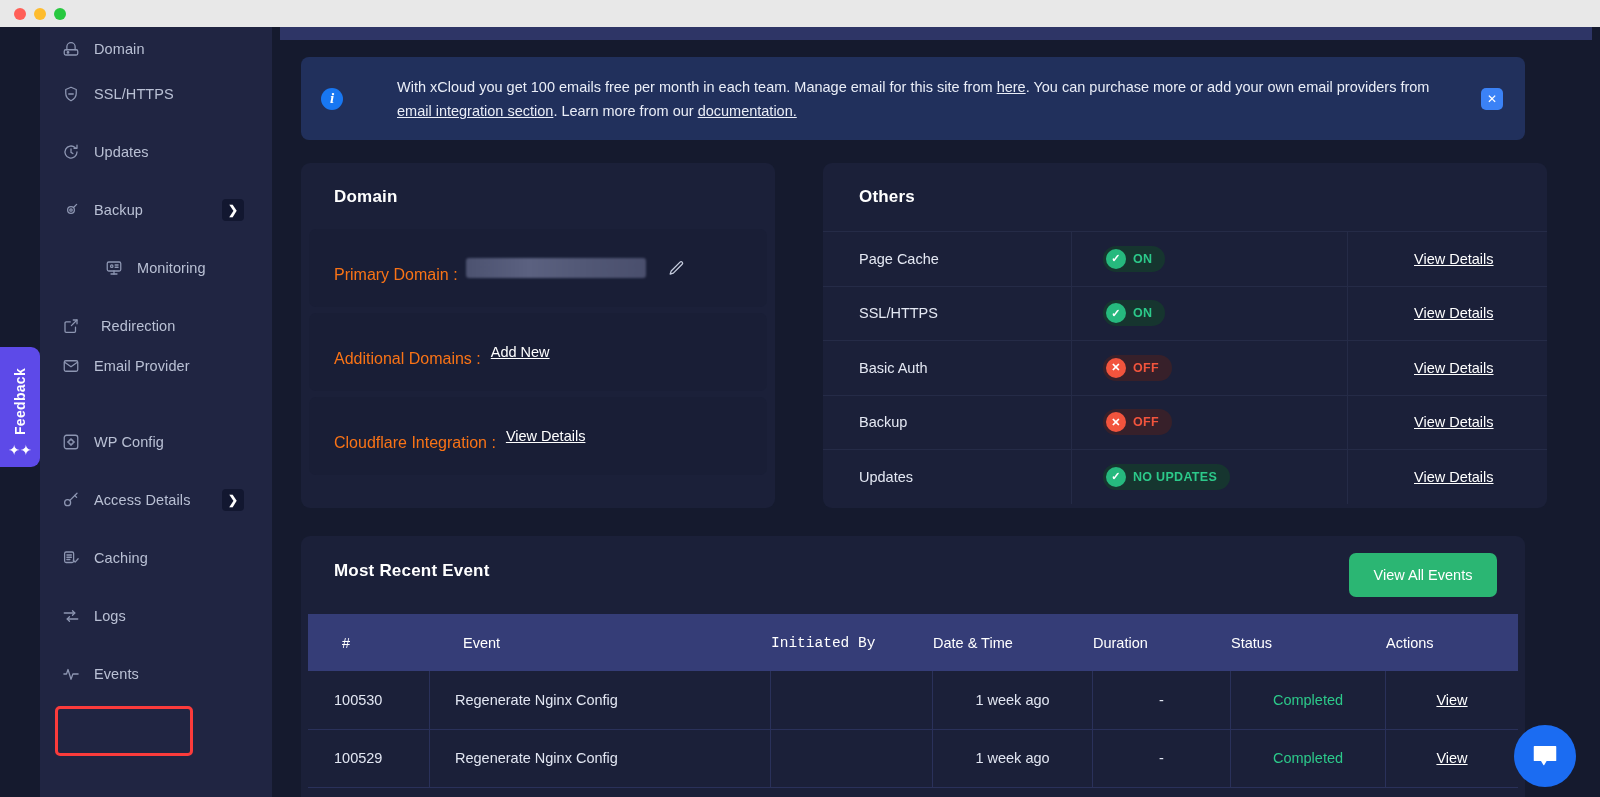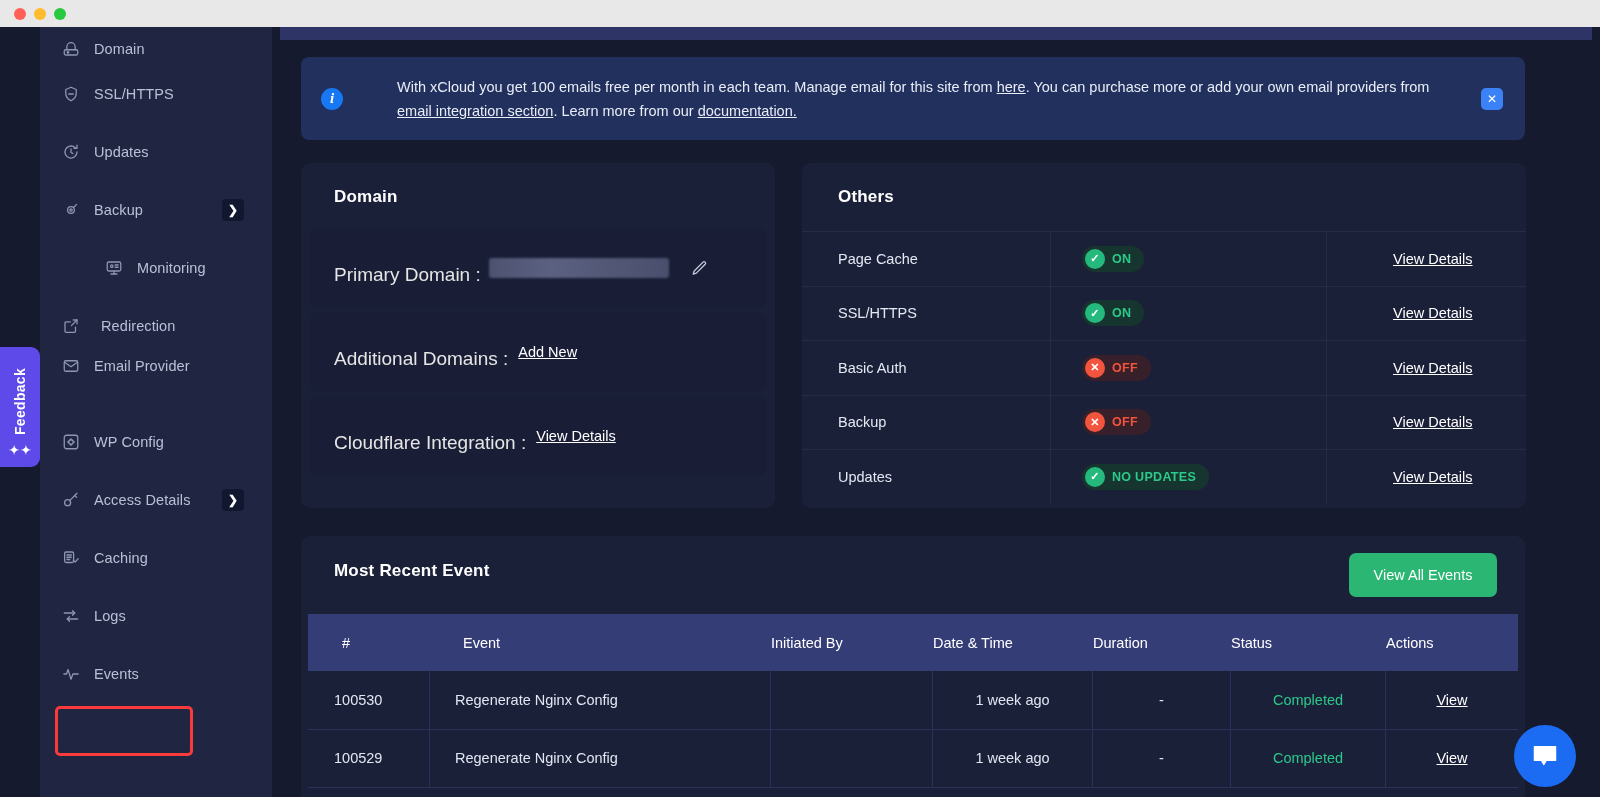--- a/index.html
+++ b/index.html
@@ -141,31 +141,31 @@
     letter-spacing: .2px;
   }
 
   #card-domain { top: 136px; left: 29px; width: 474px; height: 345px; }
   #card-domain .card-title { position: absolute; top: 24px; left: 33px; }
   .dom-row {
     position: absolute; left: 8px; width: 458px; height: 78px;
     background: #191e36; border-radius: 7px;
     display: flex; align-items: center; padding-left: 25px;
   }
-  .dom-label { color: #e5e5e5; font-size: 19px; margin-top: 13px; }
+  .dom-label { color: #f97316; font-size: 16px; margin-top: 13px; }
   .redacted {
     width: 180px; height: 20px; margin-left: 8px; border-radius: 3px;
     background: linear-gradient(90deg,#4c5270 0%,#5b6180 35%,#525876 65%,#4a4f6d 100%);
     filter: blur(1.2px);
   }
   .pencil { margin-left: 22px; color: #c6cdde; width: 17px; height: 17px; cursor: pointer; }
   .pencil svg { width: 17px; height: 17px; display: block; }
   .ulink { color: #ffffff; text-decoration: underline; font-size: 14.5px; cursor: pointer; font-weight: 500; }
 
-  #card-others { top: 136px; left: 530px; width: 724px; height: 345px; }
+  #card-others { top: 136px; left: 551px; width: 724px; height: 345px; }
   #card-others .card-title { position: absolute; top: 24px; left: 36px; }
   .others-table {
     position: absolute; top: 68px; left: 0; width: 724px;
   }
   .others-row {
     display: flex; align-items: center; height: 54.5px;
     border-top: 1px solid #252b47;
   }
   .oc-name { width: 248px; padding-left: 36px; color: #e4e8f3; font-size: 14.5px; }
   .oc-status { width: 277px; border-left: 1px solid #252b47; border-right: 1px solid #252b47; height: 54.5px; display: flex; align-items: center; padding-left: 31px; }
@@ -208,21 +208,21 @@
   }
   .evt-row {
     display: flex; height: 58.5px; align-items: center;
     border-bottom: 1px solid #2a315a;
     color: #e2e6f2; font-size: 14.5px;
   }
   .evt-row > div { border-right: 1px solid #2a315a; height: 58.5px; display: flex; align-items: center; }
   .evt-row > div:last-child { border-right: none; }
   .c-num  { width: 122px; padding-left: 26px; }
   .c-evt  { width: 341px; padding-left: 25px; }
-  .c-init { width: 162px; justify-content: center; }
+  .c-init { width: 162px; justify-content: center; font-family: Liberation Mono, monospace; }
   .c-date { width: 160px; justify-content: center; }
   .c-dur  { width: 138px; justify-content: center; }
   .c-stat { width: 155px; justify-content: center; }
   .c-act  { width: 132px; justify-content: center; }
   .evt-head .c-num { padding-left: 34px; }
   .evt-head .c-evt { padding-left: 33px; }
   .status-completed { color: #2cc98a; }
   .view-link { color: #ffffff; text-decoration: underline; cursor: pointer; }
 
   

